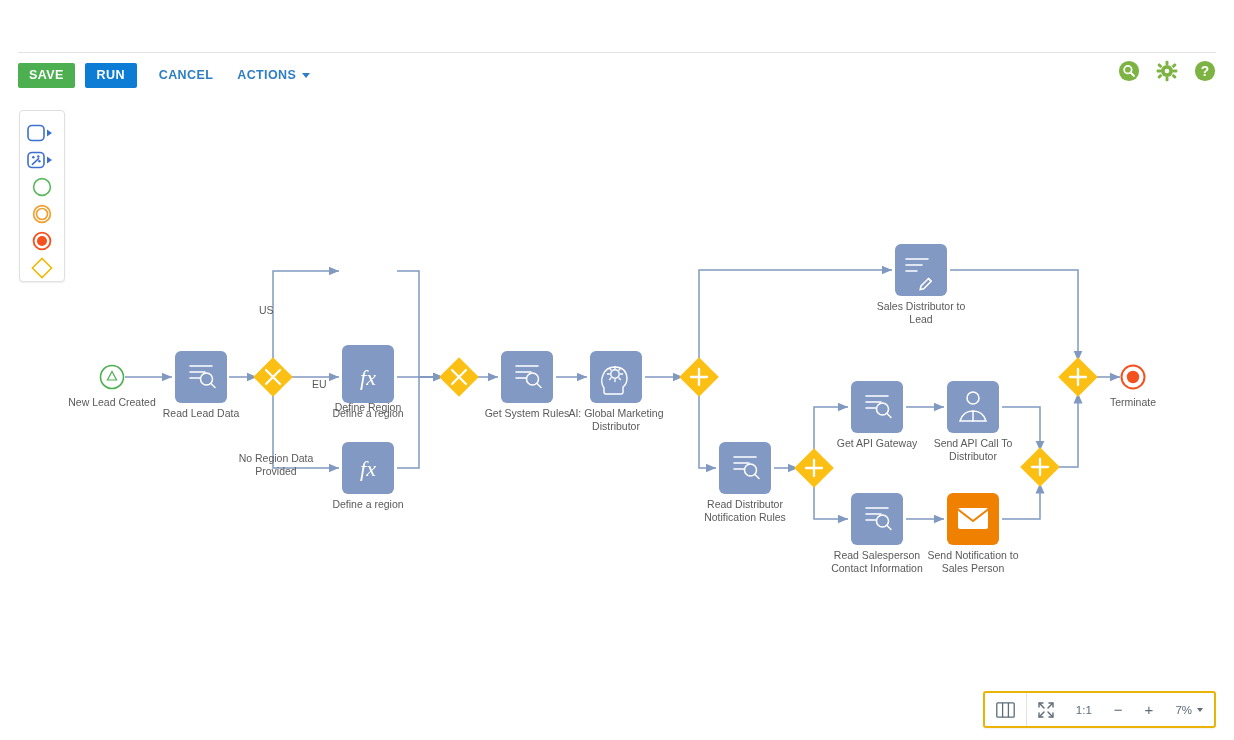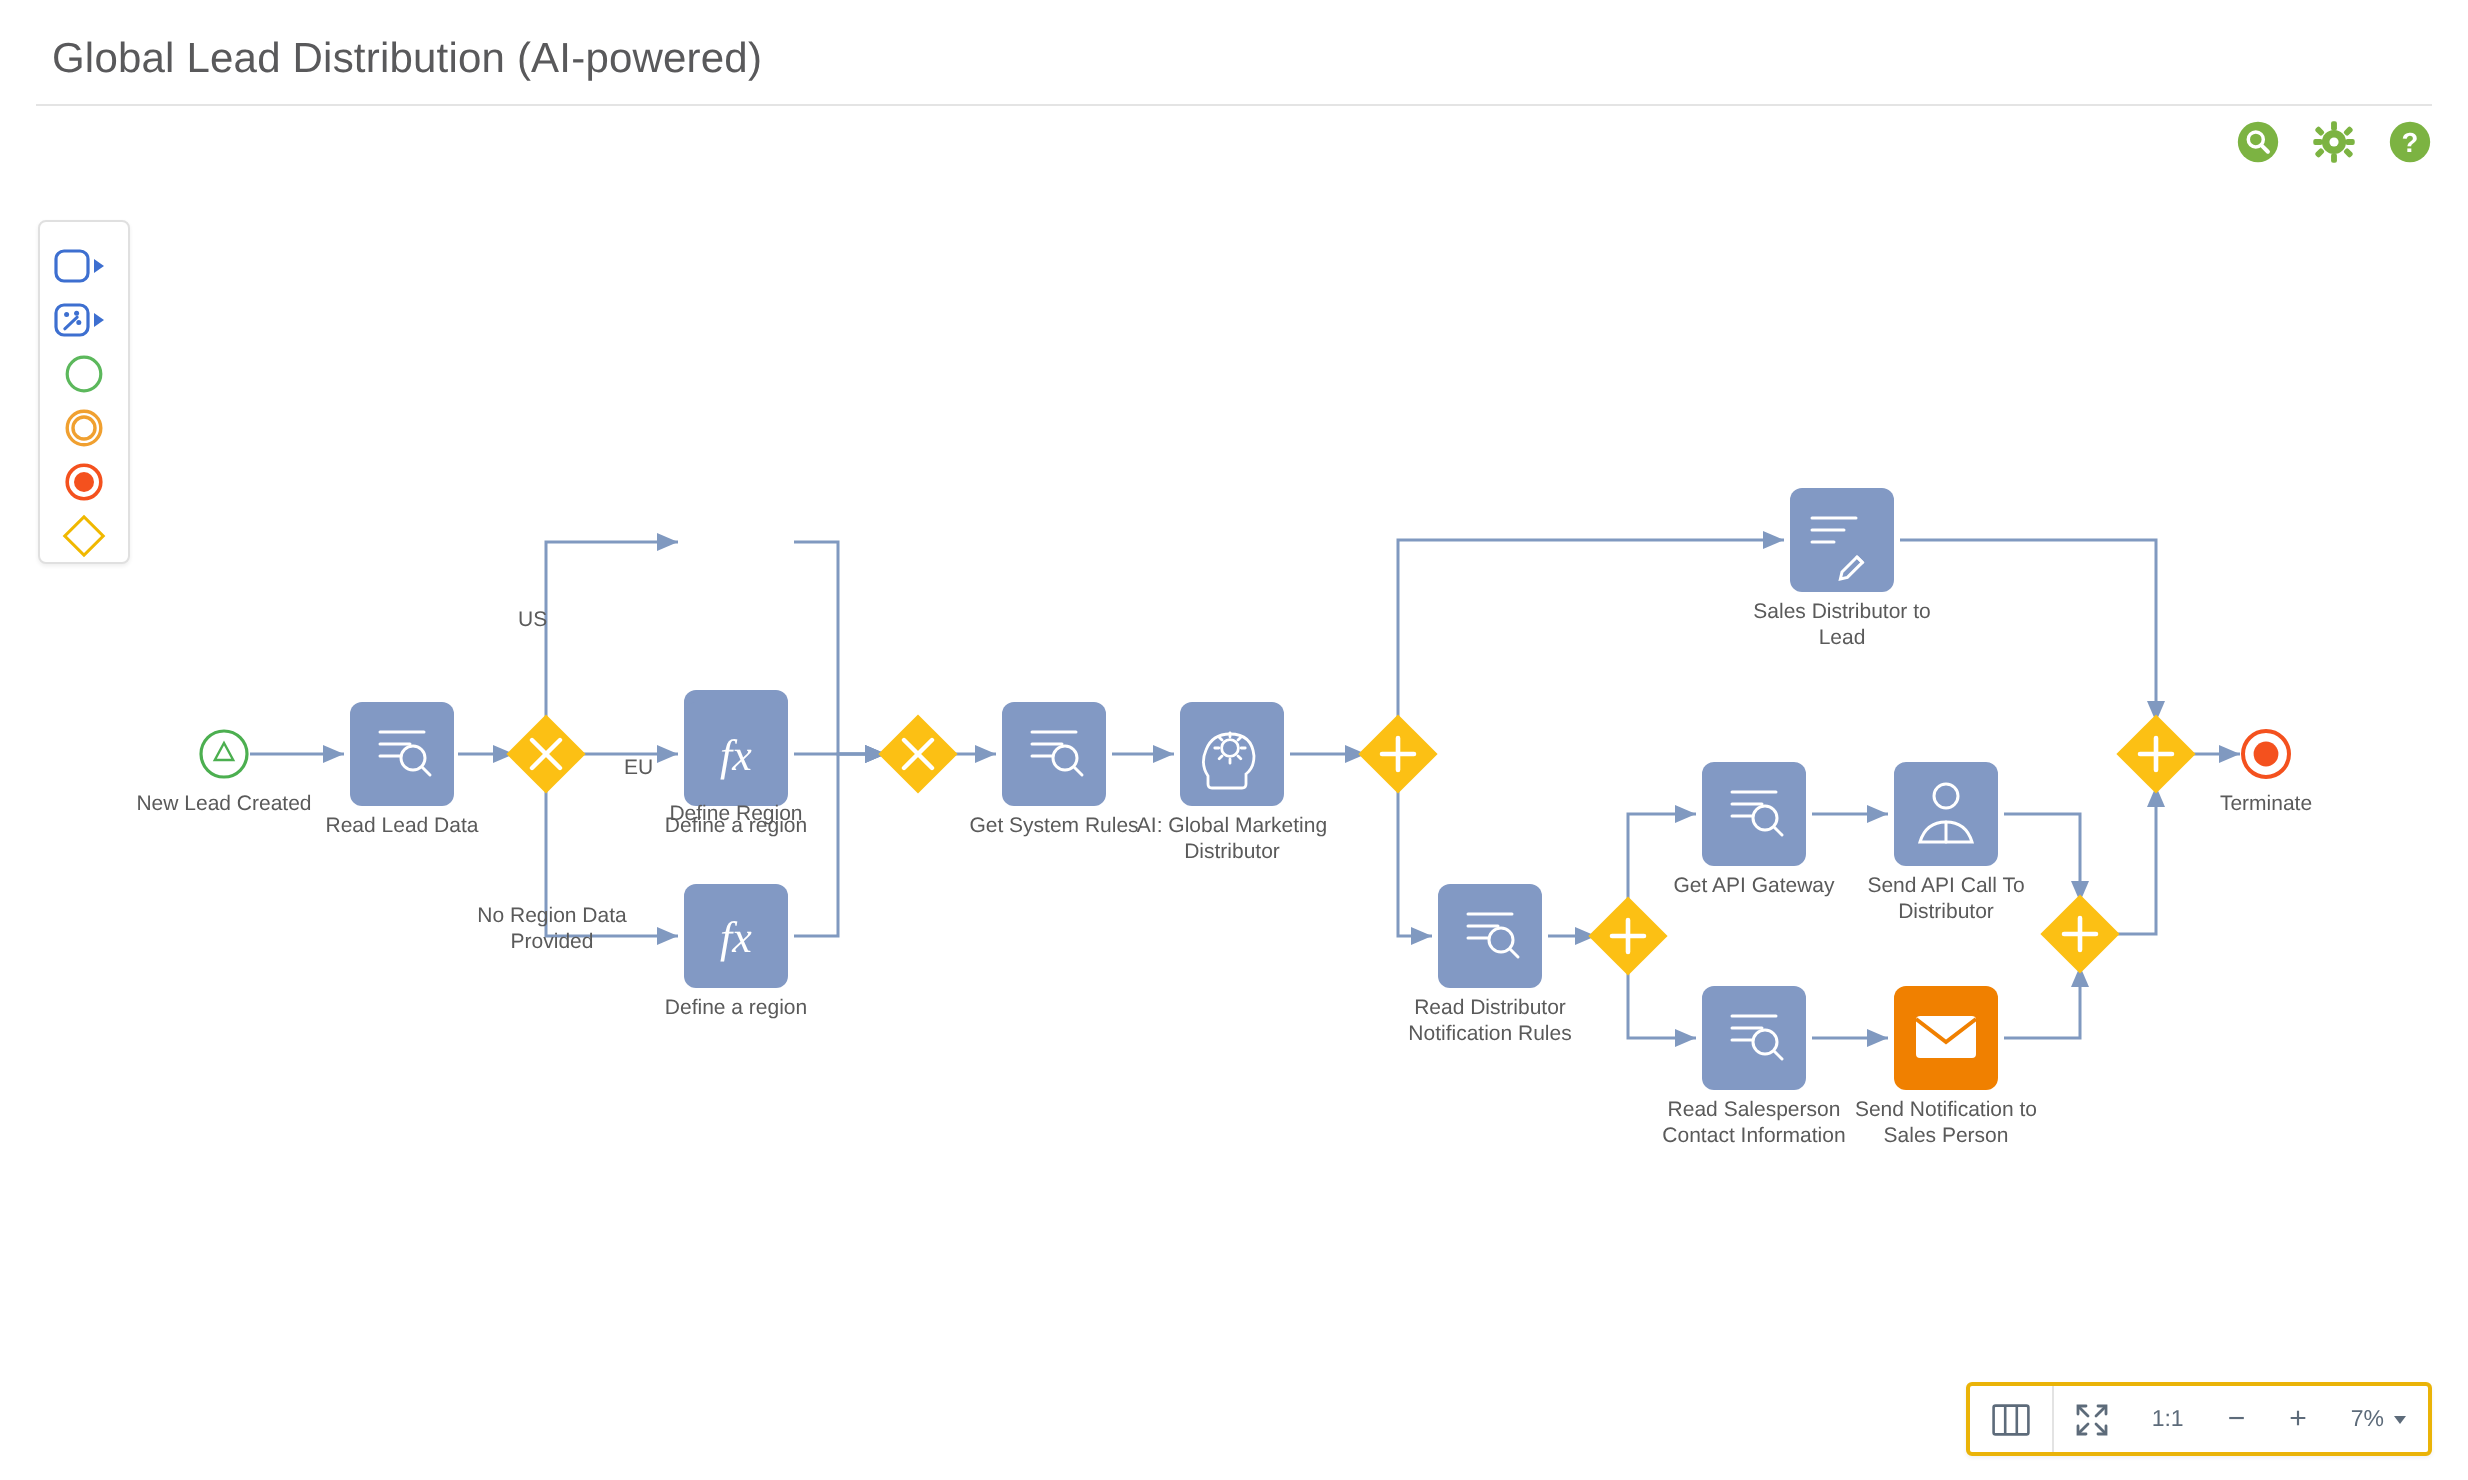--- a/index.html
+++ b/index.html
@@ -84,23 +84,31 @@
     display:inline-block;width:0;height:0;margin-left:5px;
     border-left:3.5px solid transparent;border-right:3.5px solid transparent;
     border-top:4.5px solid #5d6b7a;
   }
 </style>
 </head>
 <body>
 
 <div id="app">
 
-  <div id="page-title">Global Lead Distribution (AI-powered)</div>
   <div id="title-rule"></div>
 
+  <div id="toolbar">
+    <button class="tb-btn tb-save">SAVE</button>
+    <button class="tb-btn tb-run">RUN</button>
+    <button class="tb-link">CANCEL</button>
+    <button class="tb-link">
+        <span>ACTIONS</span>
+        <span class="caret"></span>
+      </button>
+  </div>
 
   <div id="header-icons">
     <svg class="hdr-icon" viewBox="0 0 24 24">
       <circle cx="12" cy="12" r="11" fill="#7cb342"></circle>
       <circle cx="10.8" cy="10.6" r="4.1" fill="none" stroke="#fff" stroke-width="1.9"></circle>
       <line x1="13.8" y1="13.7" x2="17.4" y2="17.3" stroke="#fff" stroke-width="2.2" stroke-linecap="round"></line>
     </svg>
     <svg class="hdr-icon" viewBox="0 0 24 24">
       <g fill="#7cb342">
         <circle cx="12" cy="12" r="6.6"></circle>

